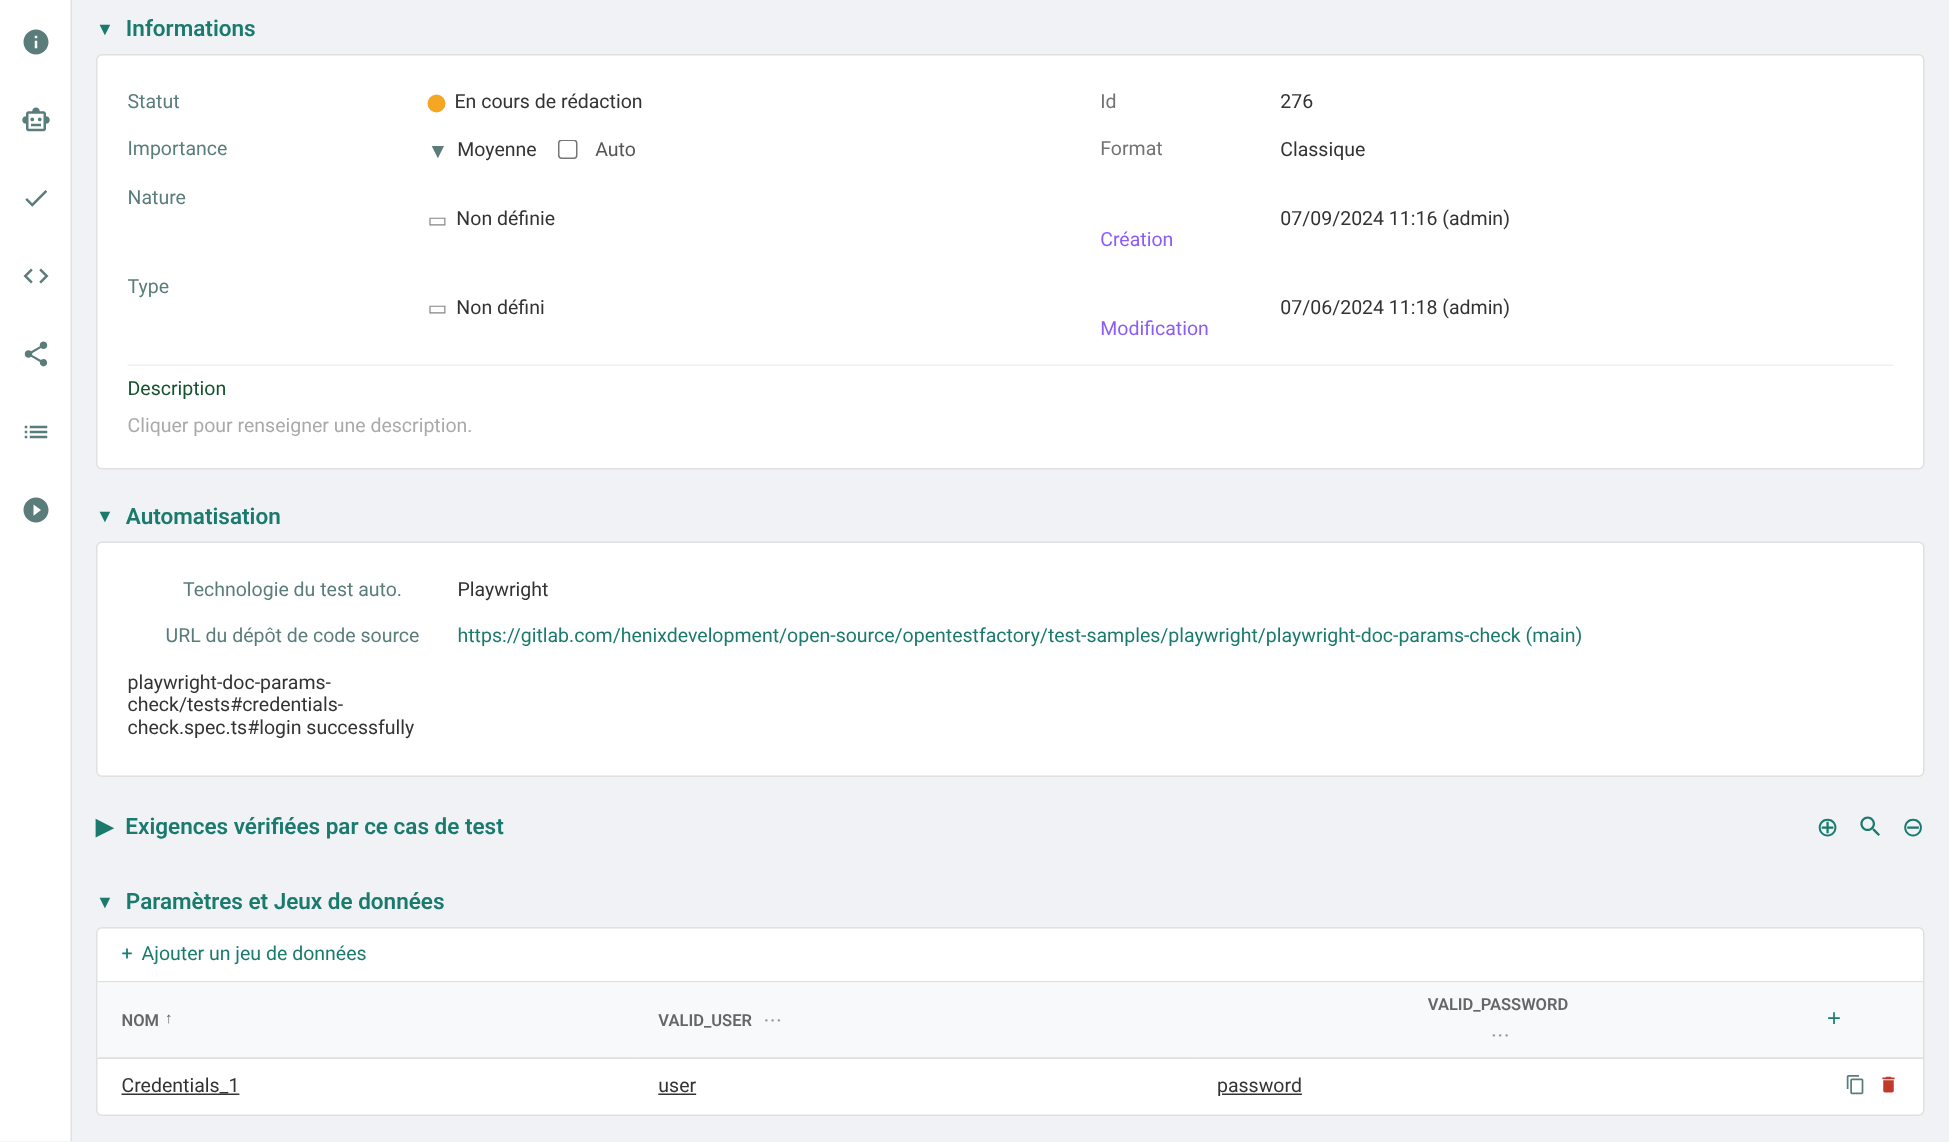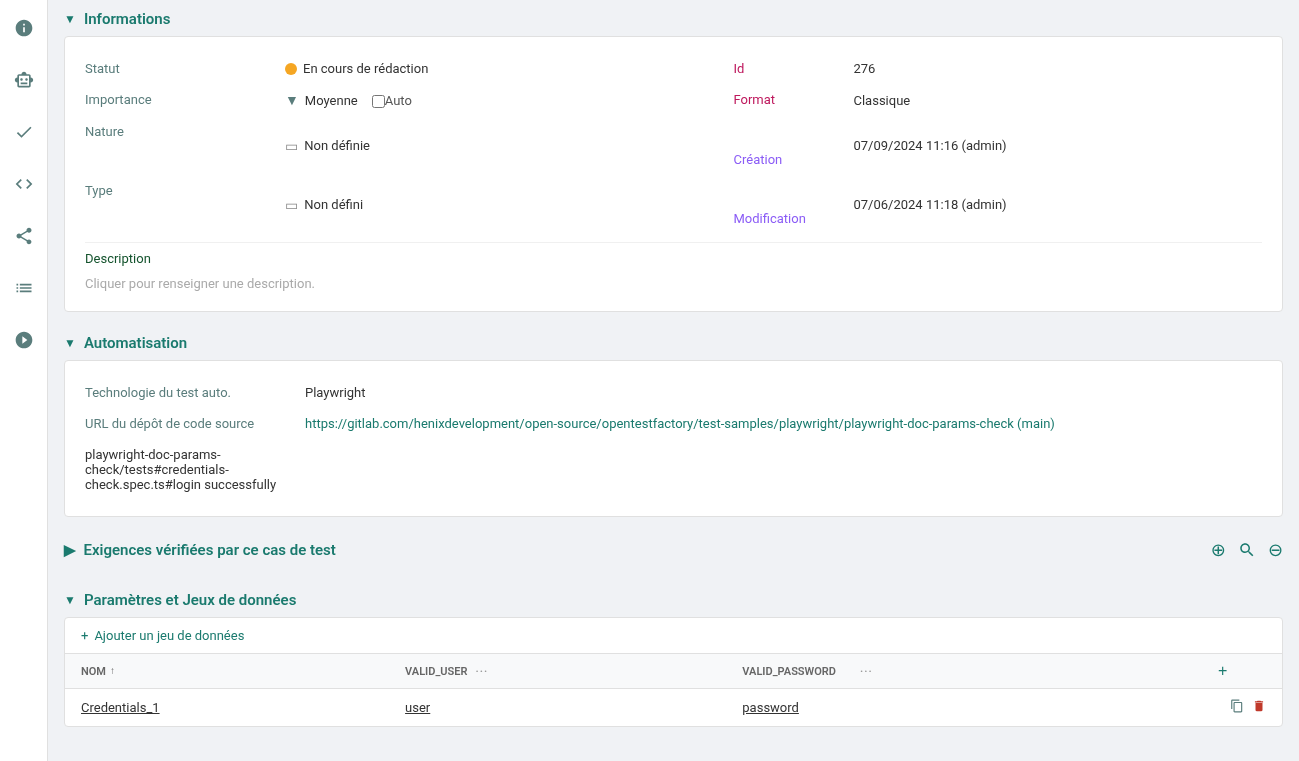--- a/index.html
+++ b/index.html
@@ -86,21 +86,21 @@
     .info-value {
       padding: 8px 0;
       color: #333;
       font-size: 13px;
       display: flex;
       align-items: center;
       gap: 6px;
     }
 
     .info-label-right {
-      color: #be185d;
+      color: #737373;
       padding: 8px 0;
       font-size: 13px;
       padding-left: 40px;
     }
 
     .info-label-link {
       color: #8b5cf6;
       padding: 8px 0;
       font-size: 13px;
       padding-left: 40px;
@@ -118,22 +118,22 @@
     }
 
     
     .importance-icon {
       color: #5a7d7c;
       font-size: 14px;
     }
 
     .auto-checkbox {
       display: flex;
-      align-items: flex-end;
-      gap: 0;
+      align-items: flex-start;
+      gap: 12px;
       color: #555;
       margin-left: 8px;
     }
     .auto-checkbox input { margin: 0; }
 
     .nature-icon, .type-icon {
       color: #888;
       font-size: 14px;
     }
 
@@ -158,20 +158,21 @@
     
     .auto-grid {
       display: grid;
       grid-template-columns: 220px 1fr;
       gap: 0;
     }
     .auto-label {
       color: #5a7d7c;
       padding: 8px 0;
       font-size: 13px;
+      text-align: center;
     }
     .auto-value {
       padding: 8px 0;
       color: #333;
       font-size: 13px;
       display: flex;
       align-items: center;
       gap: 6px;
     }
     .auto-value a {
@@ -455,21 +456,21 @@
                 <span class="sort-arrow">↑</span>
               </div>
             </th>
             <th>
               <div style="display:flex;align-items:center;gap:4px;">
                 <span>valid_user</span>
                 <span class="th-dots">···</span>
               </div>
             </th>
             <th>
-              <div style="display:flex;align-items:flex-end;gap:20px;">
+              <div style="display:flex;align-items:center;gap:8px;flex-direction:column;">
                 <span>valid_password</span>
                 <span class="th-dots">···</span>
               </div>
             </th>
             <th class="col-actions">
               <button class="add-col-btn" title="Add column">+</button>
             </th>
           </tr>
         </thead>
         <tbody>

